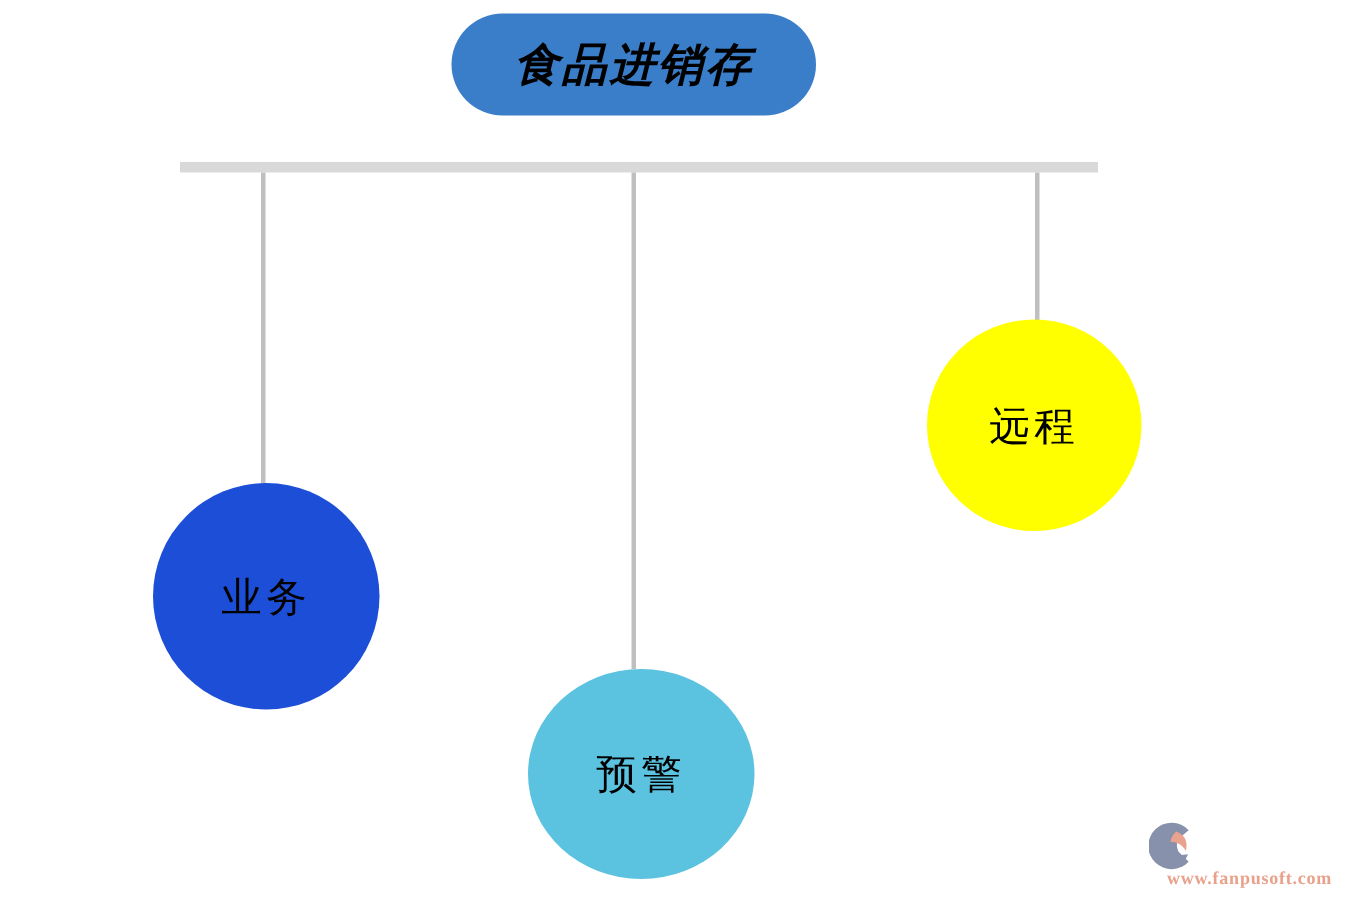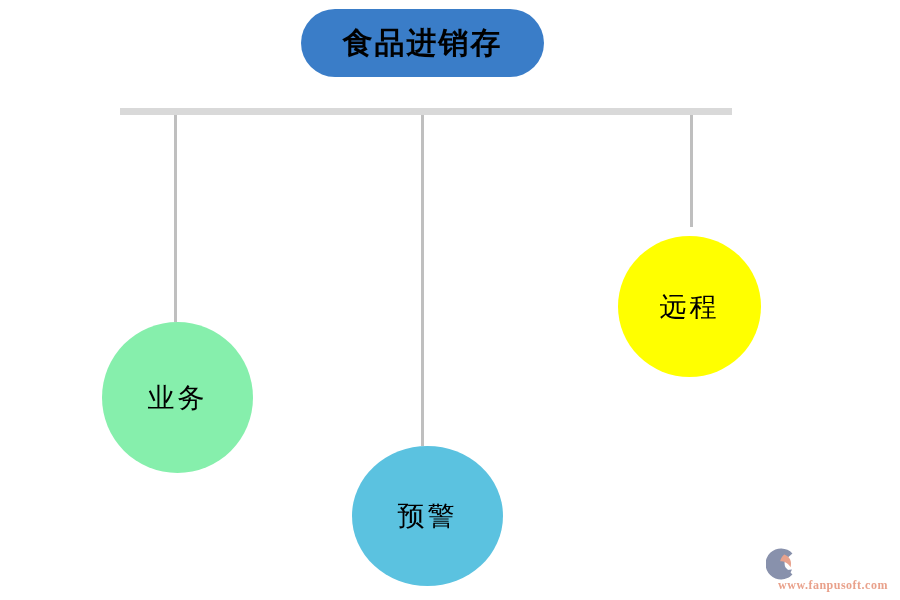--- a/index.html
+++ b/index.html
@@ -27,20 +27,21 @@
     border-radius: 34px;
     display: flex;
     align-items: center;
     justify-content: center;
   }
   .pill span {
     font-size: 30px;
     font-weight: bold;
     color: #000000;
     letter-spacing: 2px;
+    font-style: italic;
   }
   
   .hbar {
     position: absolute;
     left: 120px;
     top: 108px;
     width: 612px;
     height: 7px;
   }
   .vline {
@@ -63,21 +64,21 @@
   }
   .circle span {
     display: block;
     font-size: 27px;
     line-height: 40px;
     color: #000000;
     letter-spacing: 3px;
   }
   .circle-left  { left: 102px; top: 322px; width: 151px; height: 151px; }
   .circle-mid   { left: 352px; top: 446px; width: 151px; height: 140px; }
-  .circle-right { left: 618px; top: 236px; width: 143px; height: 141px; }
+  .circle-right { left: 618px; top: 213px; width: 143px; height: 141px; }
   
   .watermark {
     position: absolute;
     left: 766px;
     top: 547px;
     width: 124px;
   }
   .wm-top {
     display: flex;
     align-items: center;
@@ -111,21 +112,21 @@
 
   <div class="pill" style="background: rgb(58, 125, 200);">
     <span>食品进销存</span>
   </div>
 
   <div class="hbar" style="background: rgb(217, 217, 217);"></div>
   <div class="vline vline-left" style="background: rgb(191, 191, 191);"></div>
   <div class="vline vline-mid" style="background: rgb(191, 191, 191);"></div>
   <div class="vline vline-right" style="background: rgb(191, 191, 191);"></div>
 
-  <div class="circle circle-left" style="background: #86efac;">
+  <div class="circle circle-left" style="background: #1d4ed8;">
     <span>业务</span>
   </div>
 
   <div class="circle circle-mid" style="background: rgb(91, 194, 224);">
     <span>预警</span>
   </div>
 
   <div class="circle circle-right" style="background: rgb(255, 255, 0);">
     <span>远程</span>
   </div>

